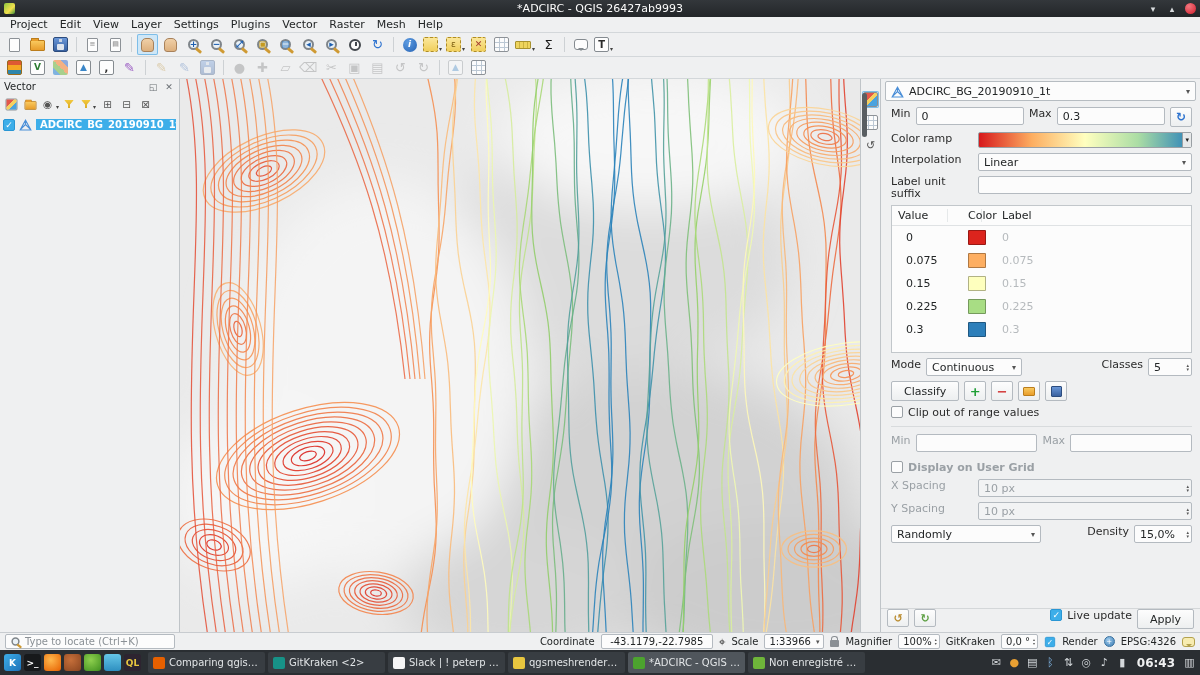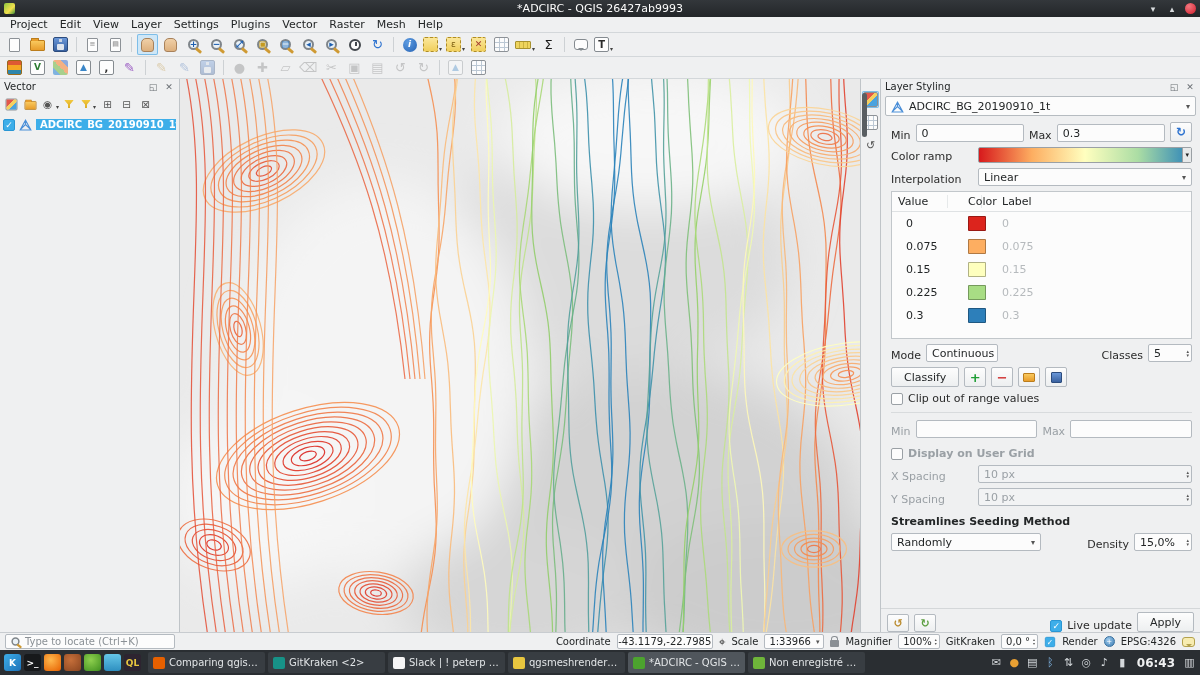--- a/index.html
+++ b/index.html
@@ -72,21 +72,21 @@
   
   .style-strip{width:20px;flex:none;background:#eff0f1;border-left:1px solid #bfc4c8;display:flex;flex-direction:column;align-items:center;gap:6px;padding-top:12px;position:relative}
   .scroll-thumb{width:5px;height:44px;background:#595e62;border-radius:3px;position:absolute;left:1px;top:14px}
   .strip-ic{width:17px;height:17px;display:flex;align-items:center;justify-content:center;border-radius:2px;font-size:11px;color:#555}
   .strip-ic.active{background:#d2e9f8;box-shadow:inset 0 0 0 1px #7dbde8}
   
   .panel-right{width:320px;flex:none;background:#eff0f1;border-left:1px solid #bfc4c8;display:flex;flex-direction:column}
   .layer-select{margin:2px 4px 4px 4px;height:20px;background:#fcfcfc;border:1px solid #b6bcc1;border-radius:2px;display:flex;align-items:center;gap:5px;padding:0 5px}
   .layer-select::after{content:"▾";margin-left:auto;font-size:8px;color:#555}
   .pr-content{flex:1;overflow:hidden;padding:2px 8px 0 10px;display:flex;flex-direction:column;gap:5px}
-  .frow{display:flex;align-items:flex-end;gap:5px}
+  .frow{display:flex;align-items:flex-start;gap:5px}
   .label{color:#2b2b2b;flex:none}
   .label.dim2{color:#9aa0a5}
   .flex1{flex:1;min-width:0}
   .input{background:#fcfcfc;border:1px solid #b4bac0;border-radius:2px;height:18px;display:inline-flex;align-items:center;padding:0 5px;overflow:hidden}
   .combo{background:#fcfcfc;border:1px solid #b4bac0;border-radius:2px;height:18px;display:inline-flex;align-items:center;padding:0 5px;overflow:hidden}
   .combo::after{content:"▾";margin-left:auto;font-size:8px;color:#555;padding-left:5px}
   .spin{background:#fcfcfc;border:1px solid #b4bac0;border-radius:2px;height:18px;display:inline-flex;align-items:center;padding:0 2px 0 5px}
   .spin::after{content:"▴\A▾";white-space:pre;font-size:5px;line-height:4px;color:#555;margin-left:auto;padding-left:4px}
   .spin.dis{background:#f2f3f4;color:#9aa0a5}
   .iconbtn{width:22px;height:20px;background:linear-gradient(#fdfdfd,#edeff0);border:1px solid #b4bac0;border-radius:2px;display:inline-flex;align-items:center;justify-content:center;flex:none}
@@ -102,21 +102,21 @@
   .swatch{width:18px;height:15px;border:1px solid rgba(0,0,0,.3);border-radius:1px}
   .vrow .lab{color:#b6babd}
   .btn{background:linear-gradient(#fdfdfd,#edeff0);border:1px solid #b4bac0;border-radius:2px;height:20px;display:inline-flex;align-items:center;justify-content:center;padding:0 12px}
   .plus-ic::after{content:"+";color:#1e9e34;font-weight:700;font-size:13px}
   .minus-ic::after{content:"−";color:#d33b3b;font-weight:700;font-size:13px}
   .mini-folder{width:12px;height:9px;background:linear-gradient(#f9c95e,#e89d2b);border:1px solid #bb7d1c;border-radius:1px}
   .mini-floppy{width:11px;height:11px;background:linear-gradient(#6a97d8,#39619f);border:1px solid #2c4c7e;border-radius:1px}
   .sect{font-weight:700;margin-top:4px}
   .sect.dim2{color:#9aa0a5}
   .hr{border-top:1px solid #d8dbdd;margin:2px 0}
-  .pr-footer{height:24px;flex:none;display:flex;align-items:flex-end;gap:5px;padding:0 6px;border-top:1px solid #d4d7d9}
+  .pr-footer{height:24px;flex:none;display:flex;align-items:flex-start;gap:5px;padding:0 6px;border-top:1px solid #d4d7d9}
   .mini{width:22px;height:18px;background:linear-gradient(#fdfdfd,#edeff0);border:1px solid #b4bac0;border-radius:2px;display:inline-flex;align-items:center;justify-content:center}
   .undo-ic::after{content:"↺";color:#b98a2c;font-weight:700}
   .redo-ic::after{content:"↻";color:#5a9e3f;font-weight:700}
   
   .statusbar{height:18px;display:flex;align-items:center;gap:6px;padding:0 5px;background:#eff0f1;border-top:1px solid #c8ccd0;font-size:10px}
   .locator{width:170px;height:15px;background:#fcfcfc;border:1px solid #b4bac0;border-radius:2px;display:flex;align-items:center;gap:4px;padding:0 4px;color:#8a9095}
   .locator .ic.mag{transform:scale(.75)}
   .sb-sp{flex:1}
   .sb-input{height:15px;background:#fcfcfc;border:1px solid #b4bac0;border-radius:2px;display:inline-flex;align-items:center;justify-content:center;padding:0 4px}
   .sb-combo{height:15px;background:#fcfcfc;border:1px solid #b4bac0;border-radius:2px;display:inline-flex;align-items:center;padding:0 4px}
@@ -502,26 +502,20 @@
       </span>
     <span class="strip-ic">
         <span class="ic tablegrid"></span>
       </span>
     <span class="strip-ic">
         <span>↺</span>
       </span>
   </div>
 
   <div class="panel-right">
-    <div class="panel-header">
-      <span>Layer Styling</span>
-      <span class="ph-sp"></span>
-      <span class="ph-btn ph-undock"></span>
-      <span class="ph-btn ph-close"></span>
-    </div>
 
     <div class="layer-select">
       <svg class="mesh-ic" viewBox="0 0 12 12">
           <path d="M1 11 L6 2 L11 11 Z M1 11 L6 6 M6 2 L6 6 M11 11 L6 6" stroke="#4b8fd8" fill="none" stroke-width="1"></path>
         </svg>
       <span>ADCIRC_BG_20190910_1t</span>
     </div>
 
     <div class="pr-content">
       <div class="frow">
@@ -541,20 +535,24 @@
           </span>
       </div>
 
       <div class="frow">
         <span class="label" style="width:82px">Interpolation</span>
         <span class="combo flex1">
             <span>Linear</span>
           </span>
       </div>
 
+      <div class="frow">
+        <span class="label" style="width:82px;line-height:1.1">Label unit suffix</span>
+        <span class="input flex1"></span>
+      </div>
 
       <div class="vtable">
         <div class="vhead">
           <span>Value</span>
           <span>Color</span>
           <span>Label</span>
         </div>
         <div id="vrows">
             <div class="vrow">
               <span class="val">0</span>
@@ -579,21 +577,21 @@
             <div class="vrow">
               <span class="val">0.3</span>
               <span class="swatch" style="background: rgb(45, 127, 186);"></span>
               <span class="lab">0.3</span>
             </div>
           </div>
       </div>
 
       <div class="frow">
         <span class="label">Mode</span>
-        <span class="combo" style="width:72px">
+        <span class="combo" style="width:96px">
             <span>Continuous</span>
           </span>
         <span class="label" style="margin-left:auto">Classes</span>
         <span class="spin" style="width:44px">
             <span>5</span>
           </span>
       </div>
 
       <div class="frow">
         <span class="btn">Classify</span>
@@ -635,21 +633,20 @@
             <span>10 px</span>
           </span>
       </div>
       <div class="frow">
         <span class="label dim2" style="width:82px">Y Spacing</span>
         <span class="spin dis flex1">
             <span>10 px</span>
           </span>
       </div>
 
-      <div class="sect">Streamlines Seeding Method</div>
       <div class="frow">
         <span class="combo" style="width:150px">
             <span>Randomly</span>
           </span>
         <span class="label" style="margin-left:auto">Density</span>
         <span class="spin" style="width:58px">
             <span>15,0%</span>
           </span>
       </div>
     </div>
@@ -669,21 +666,21 @@
   </div>
 </div>
 
 <div class="statusbar">
   <span class="locator">
     <span class="ic mag"></span>
     <span>Type to locate (Ctrl+K)</span>
   </span>
   <span class="sb-sp"></span>
   <span>Coordinate</span>
-  <span class="sb-input" style="width:96px">-43.1179,-22.7985</span>
+  <span class="sb-input" style="width:112px">-43.1179,-22.7985</span>
   <span class="ext-ic"></span>
   <span>Scale</span>
   <span class="sb-combo">
       <span>1:33966</span>
     </span>
   <span class="lock-ic"></span>
   <span>Magnifier</span>
   <span class="sb-spin">
       <span>100%</span>
     </span>

